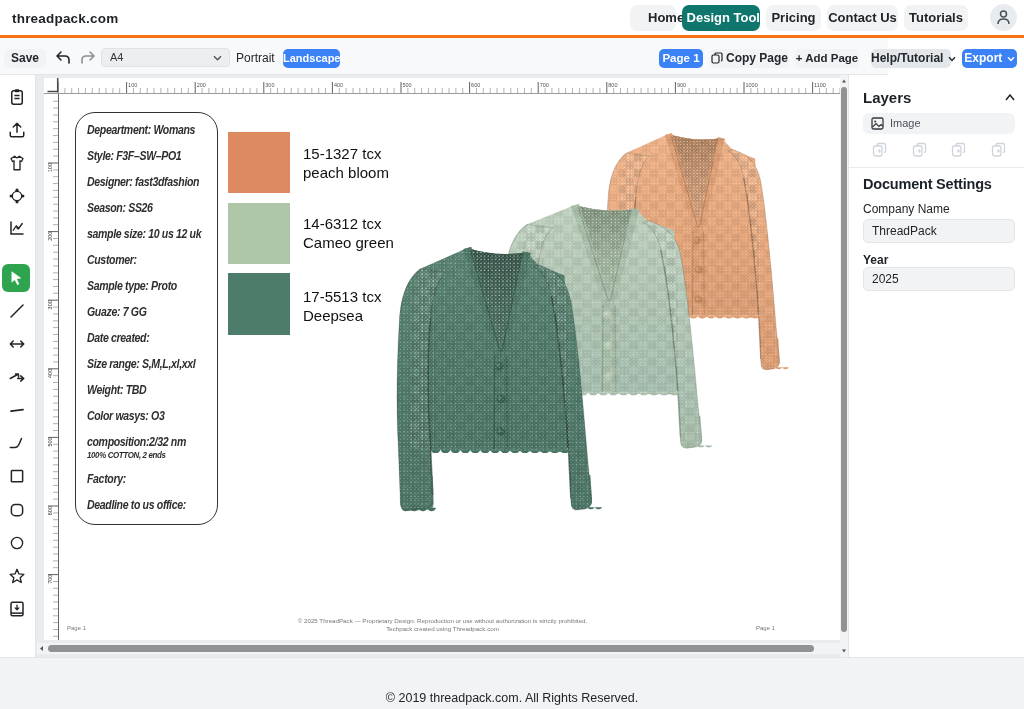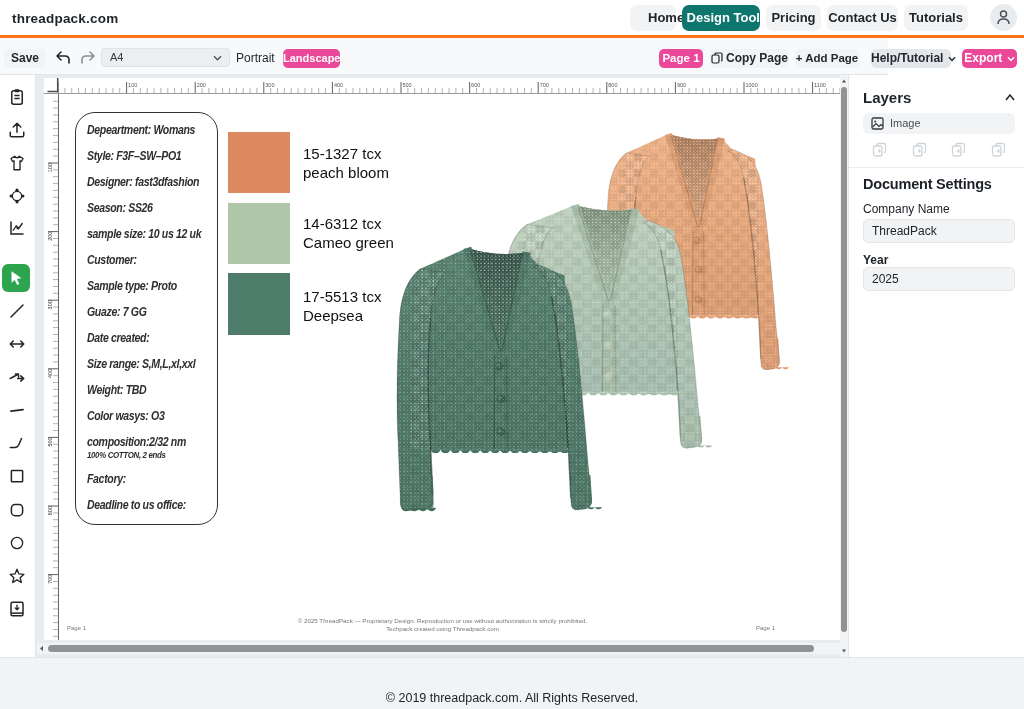--- a/index.html
+++ b/index.html
@@ -10,21 +10,21 @@
 #nav { position:absolute; left:0; top:0; width:1024px; height:38px; background:#fff; border-bottom:3px solid #f97316; }
 #brand { position:absolute; left:12px; top:11px; font-size:13.5px; font-weight:bold; color:#1d2228; letter-spacing:0.2px; }
 .pill { position:absolute; top:5px; height:26px; line-height:26px; background:#f1f3f5; color:#212529; border-radius:7px; font-size:13px; font-weight:bold; text-align:center; }
 .pill.green { background:#0f766e; color:#fff;text-align:right; }
 #avatar { position:absolute; left:990px; top:4px; width:27px; height:27px; border-radius:50%; background:#e9ecef; }
 #avatar svg { position:absolute; left:6px; top:5px; }
 
 
 #toolbar { position:absolute; left:0; top:38px; width:888px; height:37px; background:#f8f9fa; border-bottom:1px solid #e3e6e9;padding-left:40px; }
 .tbtn { position:absolute; top:11px; height:19px; line-height:19px; border-radius:5px; font-size:12px; font-weight:bold; color:#23282e; text-align:center; background:#f1f3f5; white-space:nowrap; }
-.tbtn.green { background:#ec4899; color:#fff; }
+.tbtn.green { background:#3b82f6; color:#fff; }
 #selA4 { position:absolute; left:101px; top:10px; width:129px; height:19px; background:#eceef0; border:1px solid #e0e3e6; border-radius:4px; font-size:11px; color:#33383e; line-height:17px; padding-left:8px; }
 
 
 #main { position:absolute; left:0; top:75px; width:1024px; height:582px; background:#e9ecef; }
 #rail { position:absolute; left:0; top:0; width:36px; height:582px; background:#fff; border-right:1px solid #e3e6e9; }
 .ric { position:absolute; left:8px; width:18px; height:18px; }
 #selTool { position:absolute; left:2px; width:28px; height:28px; background:#2fa44f; border-radius:6px; }
 
 #canvas { position:absolute; left:37px; top:0; width:811px; height:582px; background:#e9ecef; }
 #page { position:absolute; left:7px; top:19px; width:797px; height:546px; background:#fff; }

